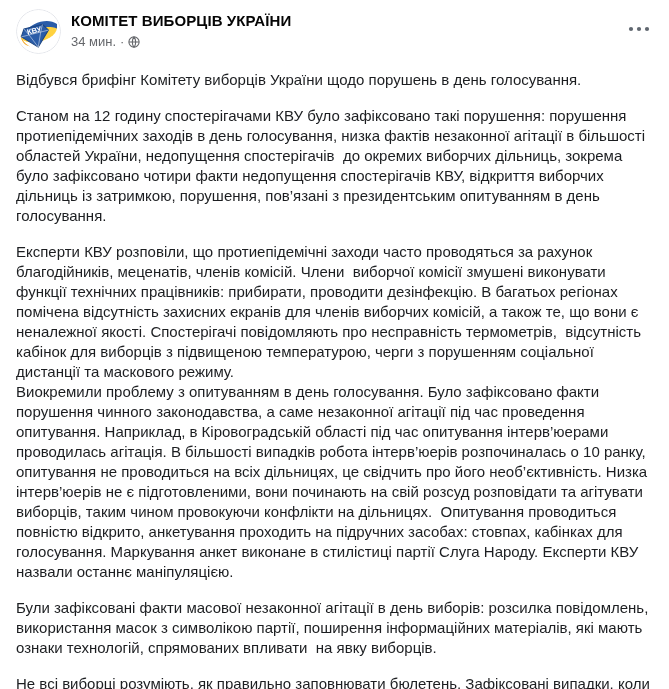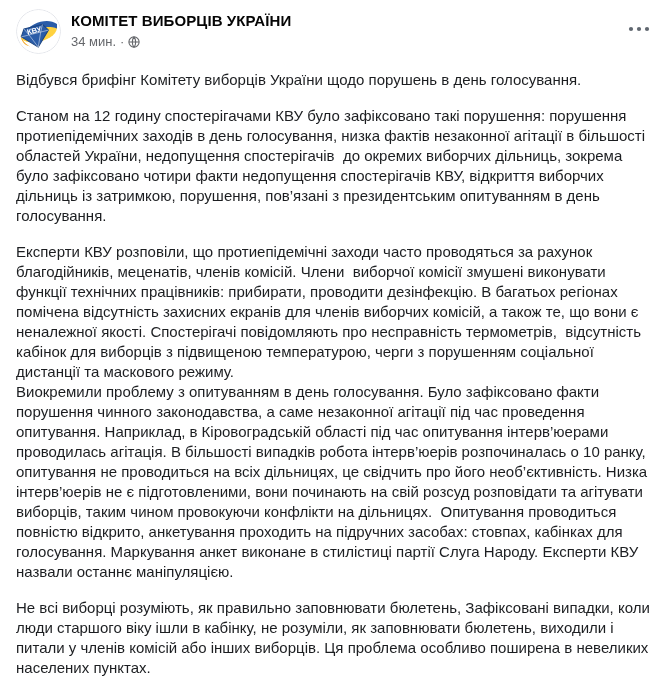--- a/index.html
+++ b/index.html
@@ -119,17 +119,18 @@
       </svg>
     </div>
 
   </div>
 
   <div class="post-body">
     <p>Відбувся брифінг Комітету виборців України щодо порушень в день голосування.</p>
     <p>Станом на 12 годину спостерігачами КВУ було зафіксовано такі порушення: порушення протиепідемічних заходів в день голосування, низка фактів незаконної агітації в більшості областей України, недопущення спостерігачів  до окремих виборчих дільниць, зокрема було зафіксовано чотири факти недопущення спостерігачів КВУ, відкриття виборчих дільниць із затримкою, порушення, пов’язані з президентським опитуванням в день голосування.</p>
     <p>Експерти КВУ розповіли, що протиепідемічні заходи часто проводяться за рахунок благодійників, меценатів, членів комісій. Члени  виборчої комісії змушені виконувати функції технічних працівників: прибирати, проводити дезінфекцію. В багатьох регіонах помічена відсутність захисних екранів для членів виборчих комісій, а також те, що вони є неналежної якості. Спостерігачі повідомляють про несправність термометрів,  відсутність кабінок для виборців з підвищеною температурою, черги з порушенням соціальної дистанції та маскового режиму.
 Виокремили проблему з опитуванням в день голосування. Було зафіксовано факти порушення чинного законодавства, а саме незаконної агітації під час проведення опитування. Наприклад, в Кіровоградській області під час опитування інтерв’юерами проводилась агітація. В більшості випадків робота інтерв’юерів розпочиналась о 10 ранку, опитування не проводиться на всіх дільницях, це свідчить про його необ’єктивність. Низка інтерв’юерів не є підготовленими, вони починають на свій розсуд розповідати та агітувати виборців, таким чином провокуючи конфлікти на дільницях.  Опитування проводиться повністю відкрито, анкетування проходить на підручних засобах: стовпах, кабінках для голосування. Маркування анкет виконане в стилістиці партії Слуга Народу. Експерти КВУ назвали останнє маніпуляцією.</p>
+    <p>Були зафіксовані факти масової незаконної агітації в день виборів: розсилка повідомлень, використання масок з символікою партії, поширення інформаційних матеріалів, які мають ознаки технологій, спрямованих впливати  на явку виборців.</p>
     <p>Не всі виборці розуміють, як правильно заповнювати бюлетень, Зафіксовані випадки, коли люди старшого віку ішли в кабінку, не розуміли, як заповнювати бюлетень, виходили і питали у членів комісій або інших виборців. Ця проблема особливо поширена в невеликих населених пунктах.</p>
 
   </div>
 
 </div>
 
 </body></html>

